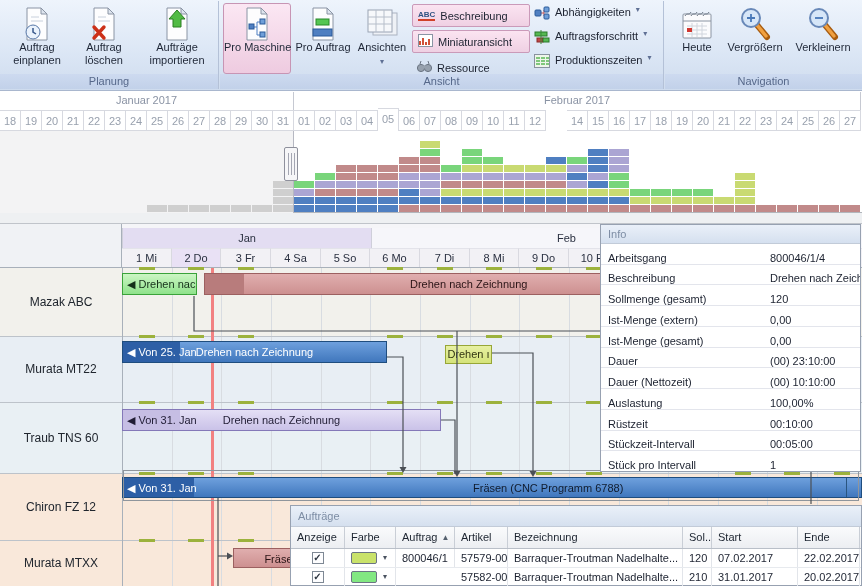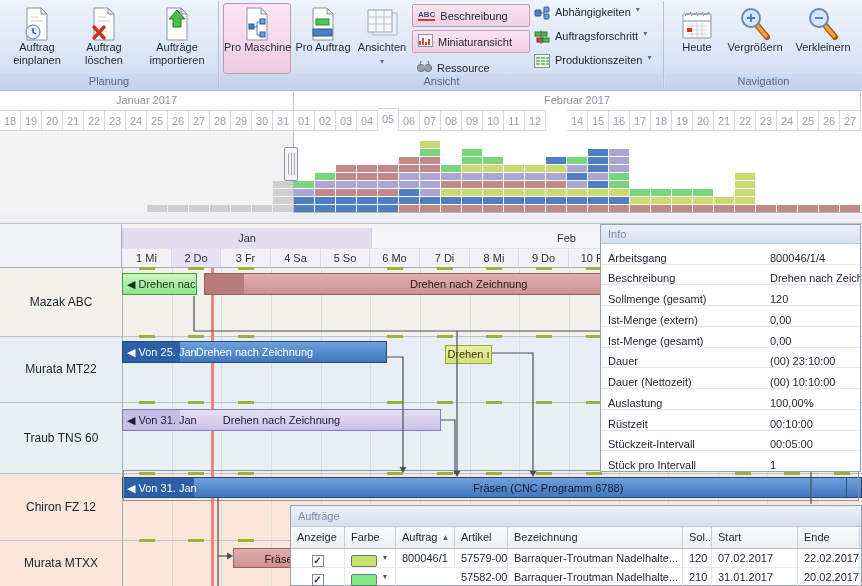--- a/index.html
+++ b/index.html
@@ -65,21 +65,21 @@
   .selframe{position:absolute;border:1px solid #8f959c;background:transparent;}
   .connsvg{position:absolute;left:0;top:0;pointer-events:none;}
   
   .panel{position:absolute;background:#fff;border:1px solid #97a1b1;}
   .ptitle{height:19px;line-height:19px;padding-left:7px;color:#7d8da4;
           background:linear-gradient(#eaf0f9,#d5e0ef);border-bottom:1px solid #c2cbd8;}
   .inforow{display:flex;align-items:flex-end;padding-left:7px;border-top:1px solid #e3e5ec;overflow:hidden;}
   .inforow:first-child{border-top:none;}
   .inforow .k{width:162px;flex:none;white-space:nowrap;}
   .inforow .v{flex:1;white-space:nowrap;overflow:hidden;}
-  .ocell{flex:none;padding-left:6px;white-space:nowrap;overflow:hidden;display:flex;align-items:flex-end;}
+  .ocell{flex:none;padding-left:6px;white-space:nowrap;overflow:hidden;display:flex;align-items:center;}
   .ohead{display:flex;height:22px;background:linear-gradient(#fafbfc,#ecEEf2);border-bottom:1px solid #b9bfc8;}
   .ohead .ocell{border-right:1px solid #c9ced6;color:#1c2430;line-height:21px;}
   .orow{display:flex;height:19px;border-bottom:1px solid #e7eaee;}
   .orow .ocell{border-right:1px solid #e2e5ea;line-height:18px;}
   .cbx{width:12px;height:12px;border:1px solid #7e8894;background:#fdfdfe;margin:0 auto;
        display:flex;align-items:center;justify-content:center;font-size:10px;font-weight:bold;color:#2c3440;line-height:10px;}
   .swatch{width:26px;height:12px;border:1px solid #6b7484;border-radius:2px;}
   .sortarr{font-size:8px;color:#55606e;margin-left:4px;}
   .ddarr{font-size:8px;color:#4a5260;margin-left:6px;}
 </style>

